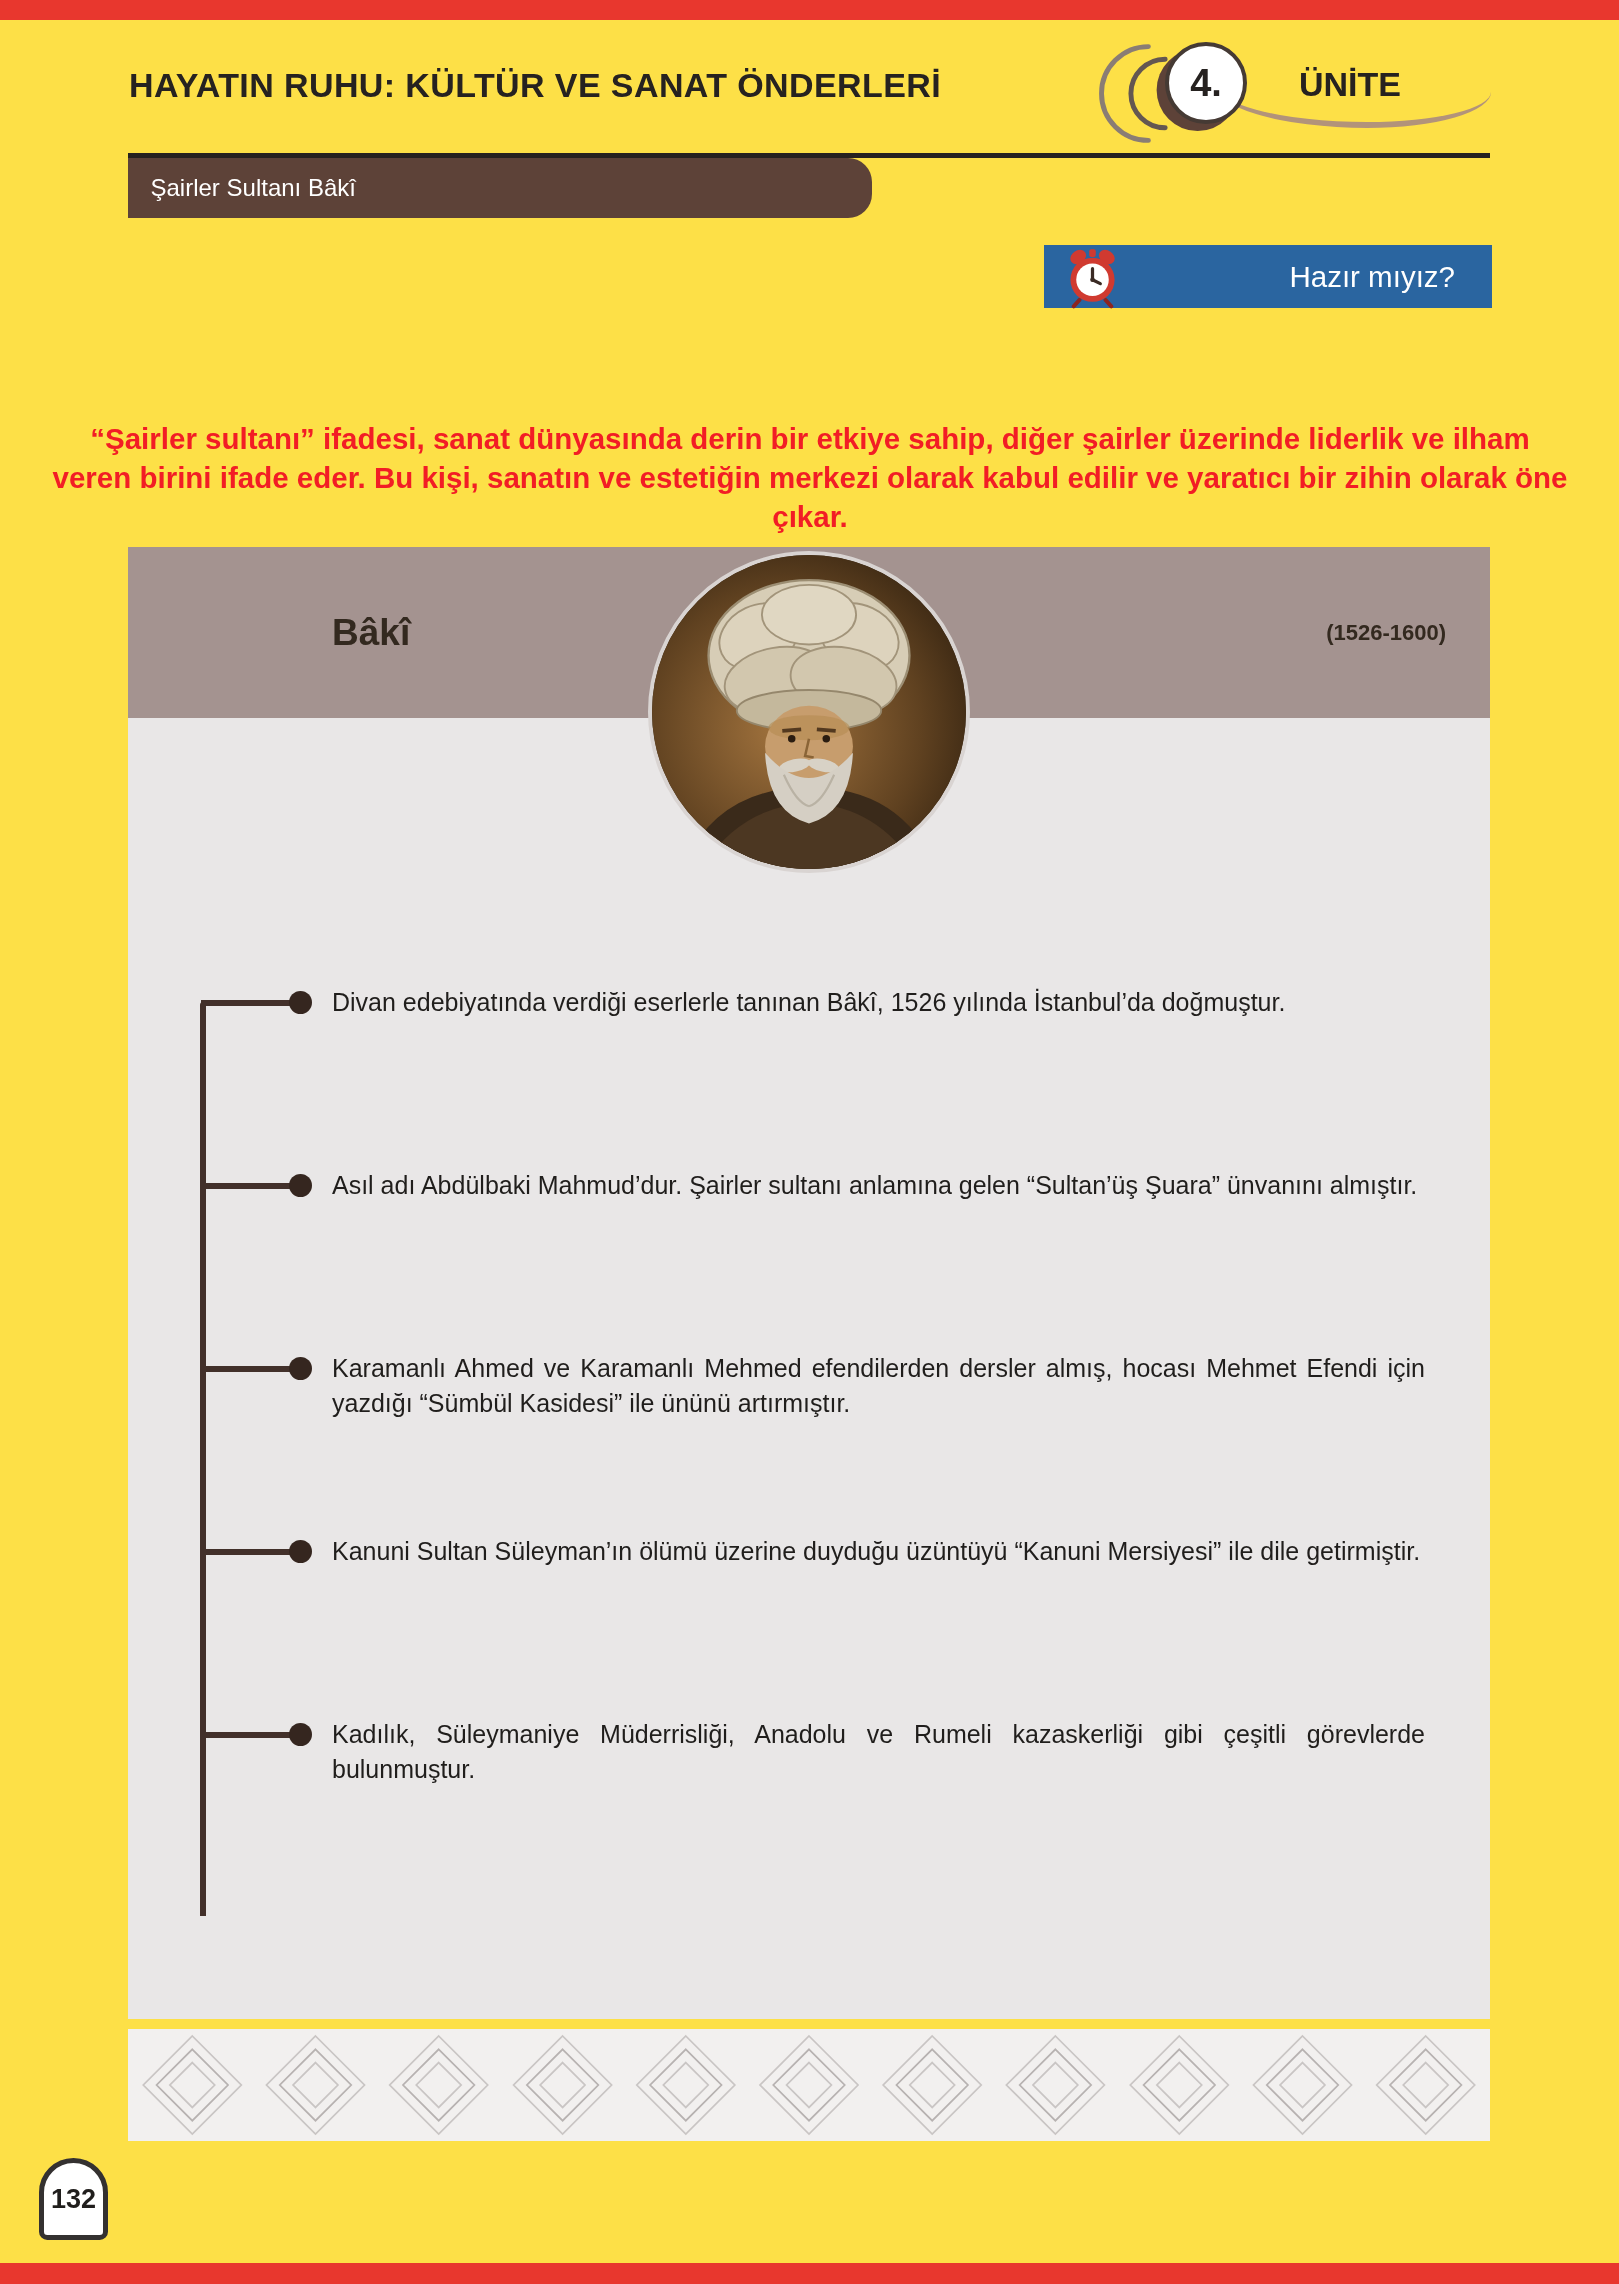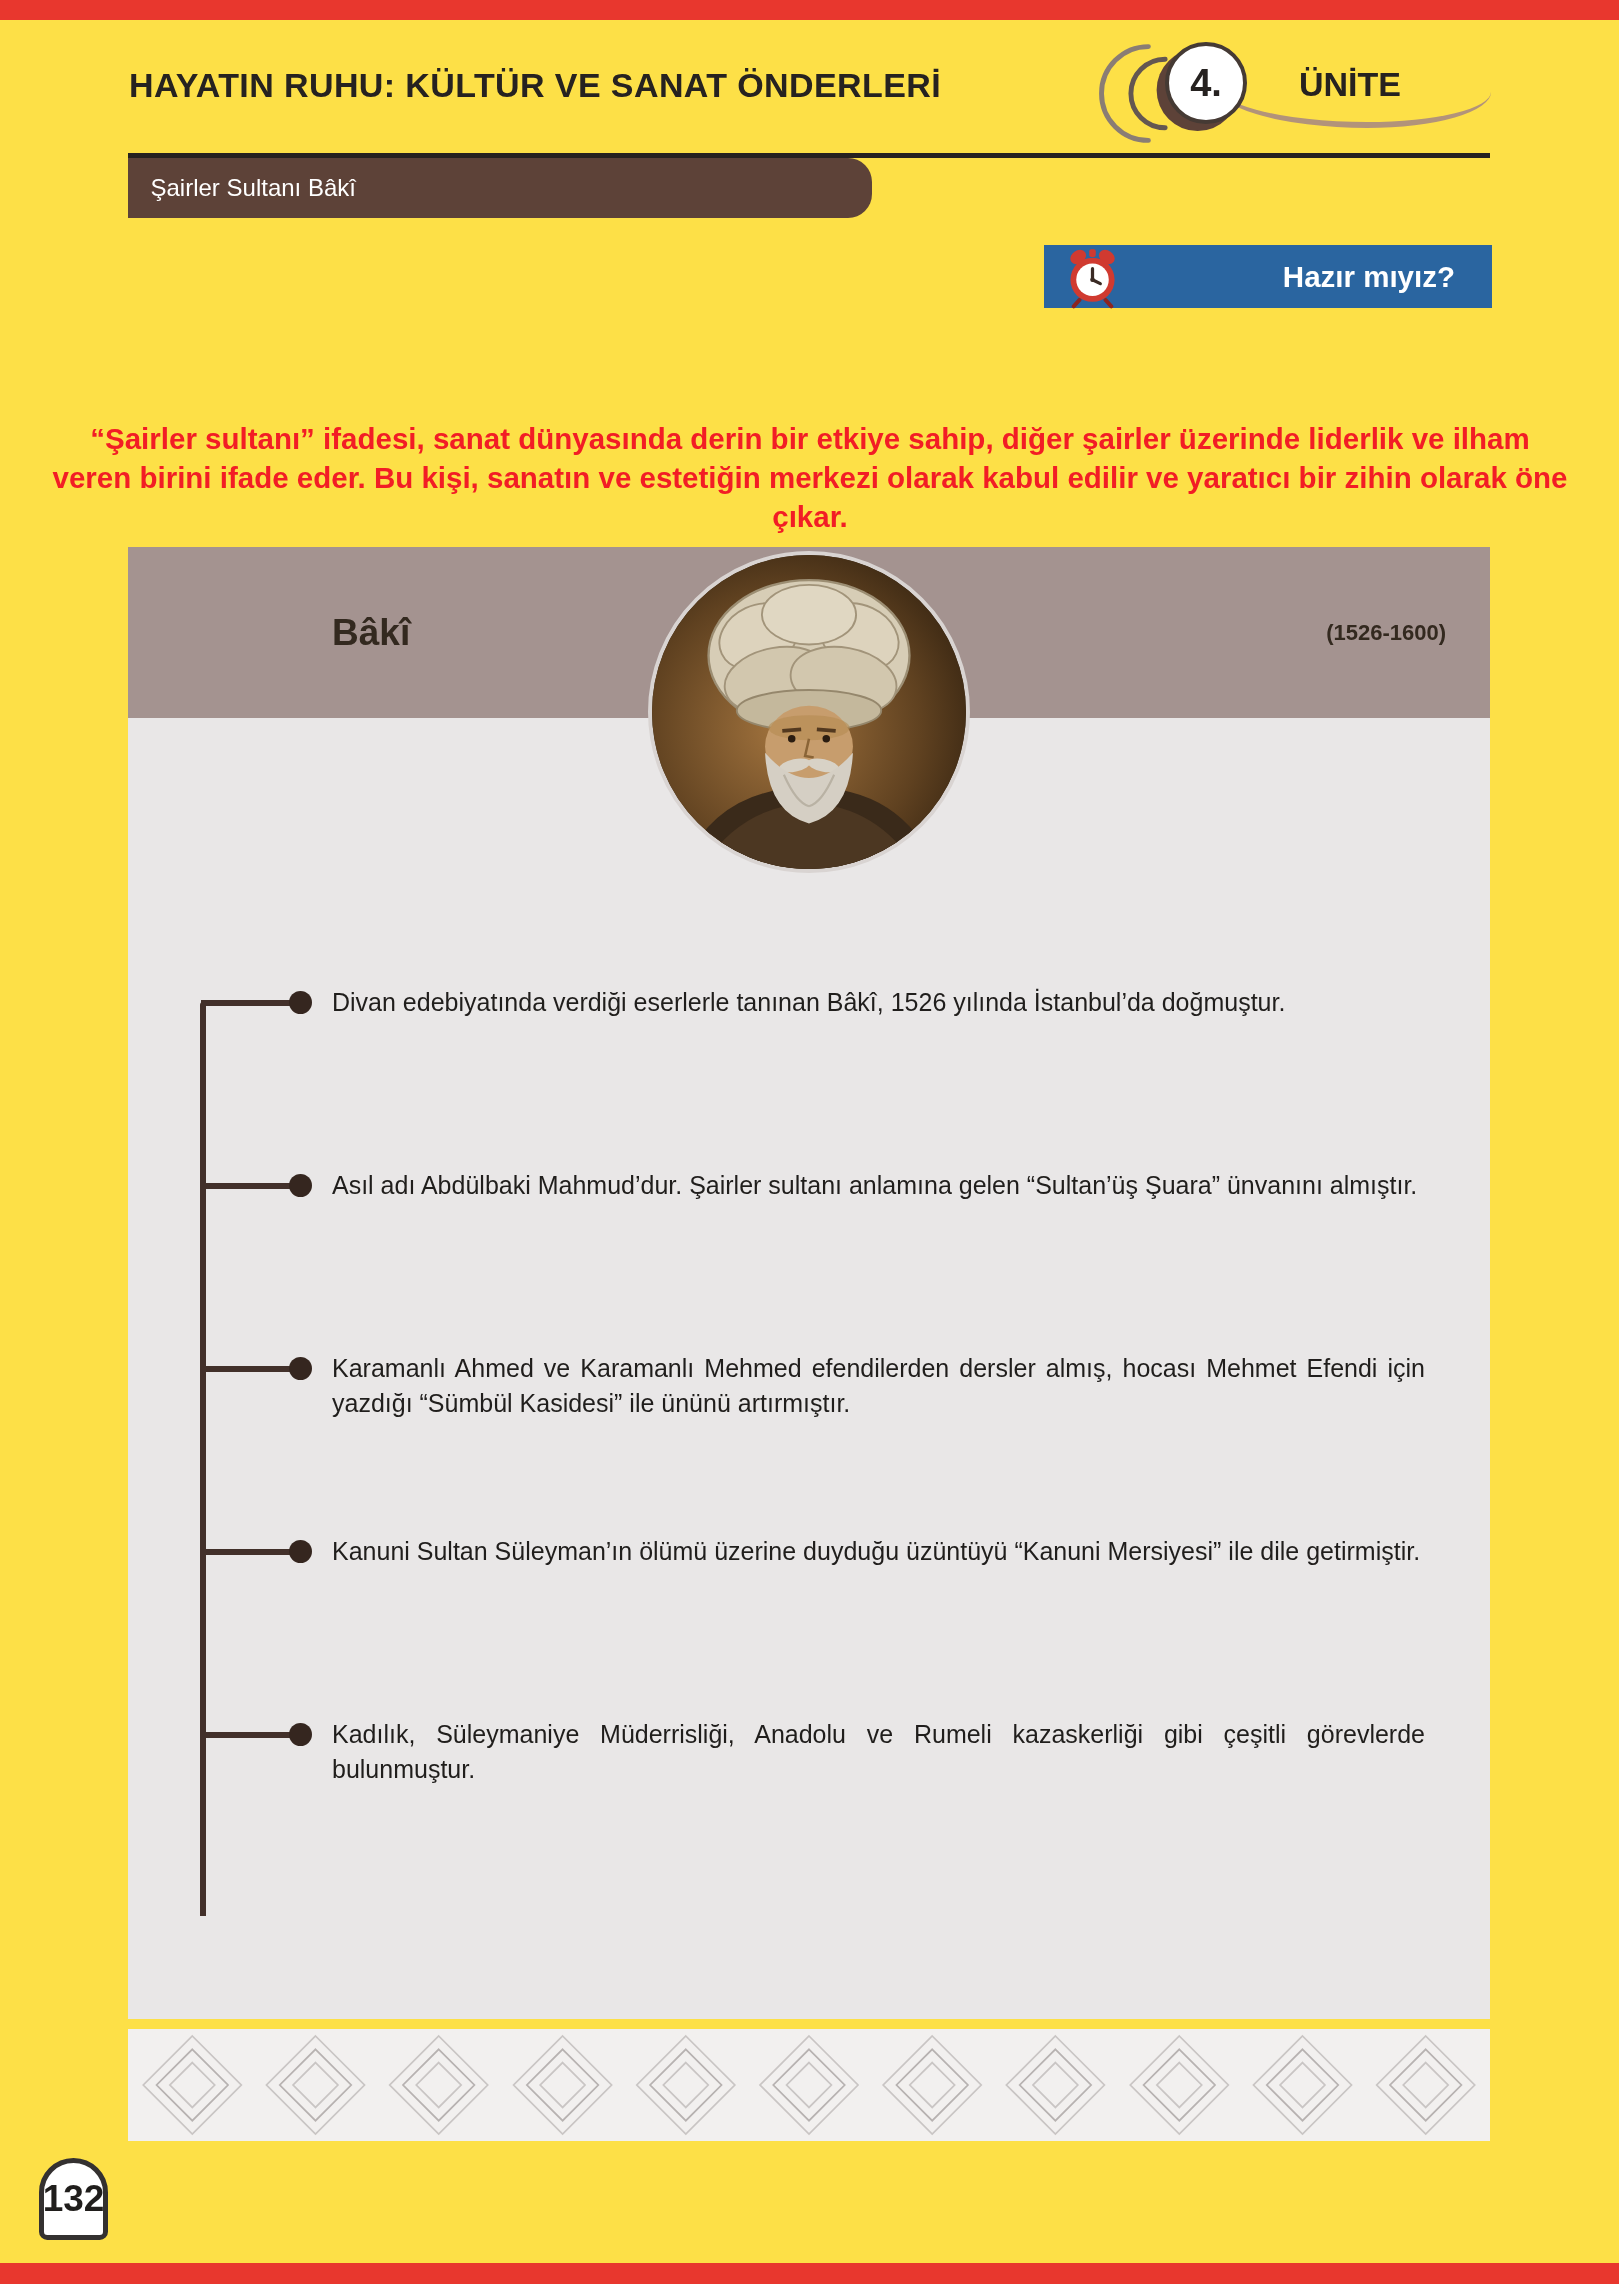--- a/index.html
+++ b/index.html
@@ -28,21 +28,21 @@
   .unit-label { position:absolute; right:91px; top:31px; font-size:34px; font-weight:bold; color:#262220; }
 
   
   .section-tab { position:absolute; left:128px; top:158px; width:744px; height:60px; background:#5d4238;
     border-radius:0 24px 24px 0; display:flex; align-items:center; padding-left:22.5px; }
   .section-tab span { color:#ffffff; font-size:24px; }
 
   
   .ready-ribbon { position:absolute; left:1044px; top:245px; width:448px; height:63px; background:#2a65a0;
     display:flex; align-items:center; justify-content:flex-end; padding-right:37px; z-index:6; }
-  .ready-ribbon .label { color:#ffffff; font-size:29.5px; font-weight:bold; }
+  .ready-ribbon .label { color:#ffffff; font-size:29.5px; font-weight:normal; }
   .alarm-clock { position:absolute; left:15.5px; top:-1.4px; width:65px; height:65px; }
 
   
   .question-box { position:absolute; left:131px; top:273px; width:1317px; height:136px;
     background:#f6f6d7; border:2.8px solid #8d8d52; border-radius:12.7px; z-index:2; }
   .white-patch { position:absolute; top:-2.8px; right:-2.8px; width:409px; height:91px; background:#ffffff;
     border-top-right-radius:12.7px; }
   .question-text { position:absolute; left:39px; top:73px; font-size:25px; color:#2b2926; }
 
   
@@ -71,21 +71,21 @@
     border-radius:50%; background:#35261f; }
   .tl-text { font-size:25px; line-height:1.38; color:#201e1c; text-align:justify; }
 
   
   .ornament-strip { position:absolute; left:128px; top:2029px; width:1362px; height:112px; background:#f2f0ef; }
 
   
   .page-number-badge { position:absolute; left:39px; top:2158px; width:69px; height:82px; background:#ffffff;
     border:5.6px solid #343130; border-radius:35px 35px 8.4px 8.4px; display:flex; align-items:center;
     justify-content:center; z-index:3; }
-  .page-number-badge span { font-size:37px; font-weight:bold; color:#201e1c; }
+  .page-number-badge span { font-size:27px; font-weight:bold; color:#201e1c; }
 </style>
 </head>
 <body>
 
 <div class="page">
 
   <div class="bar bar-top"></div>
 
   <h1 class="header-title">HAYATIN RUHU: KÜLTÜR VE SANAT ÖNDERLERİ</h1>
 

